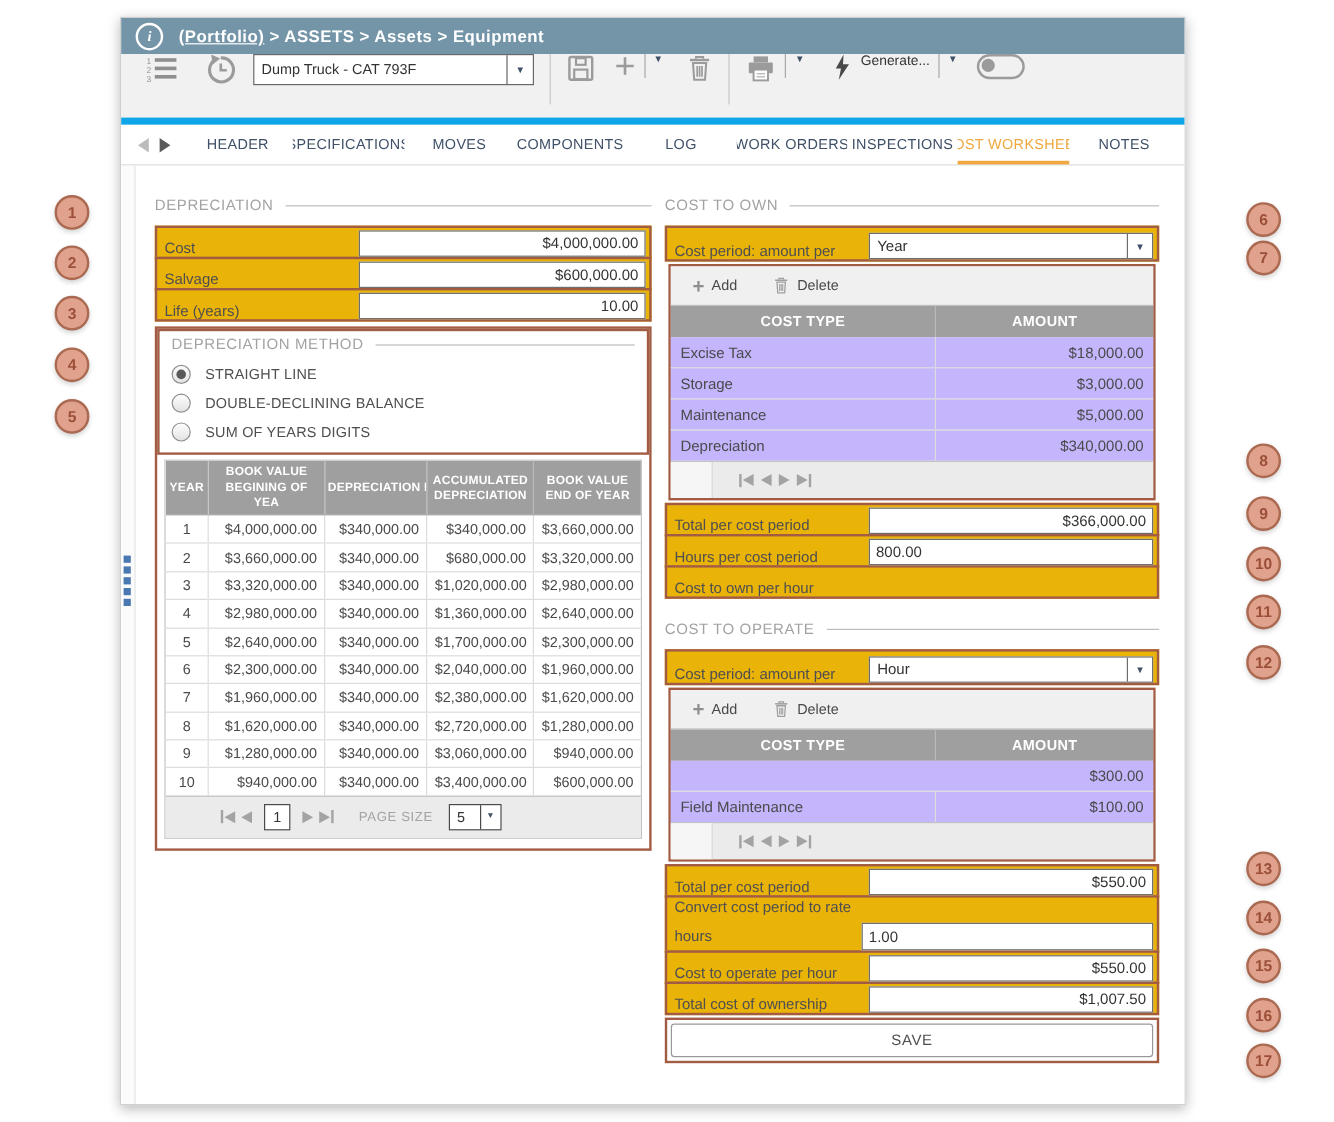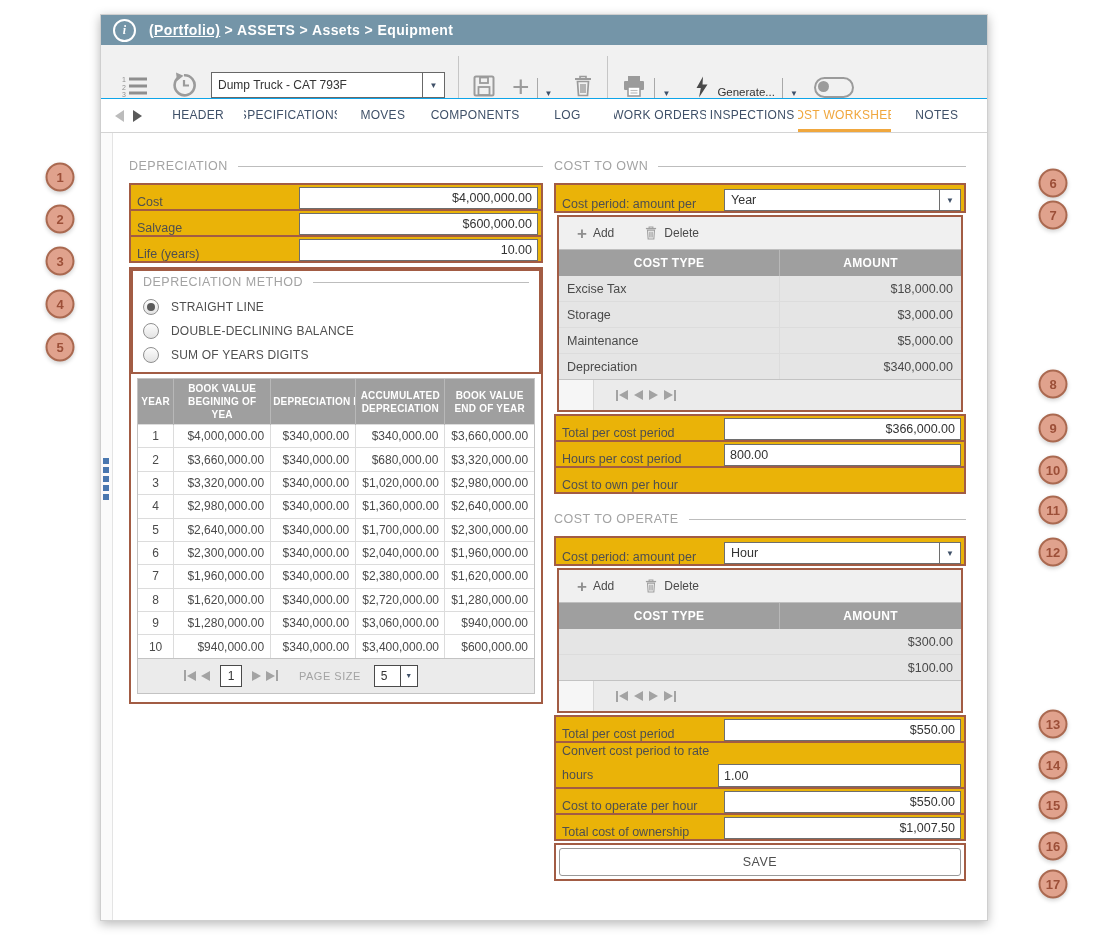--- a/index.html
+++ b/index.html
@@ -12,22 +12,22 @@
           display:flex;flex-direction:column;box-sizing:border-box}
   .titlebar{height:30px;flex:0 0 auto;background:#7495a8;display:flex;align-items:center;
             gap:13px;padding:0 12px;color:#fff}
   .info-circle{width:19px;height:19px;border:2px solid #fff;border-radius:50%;flex:0 0 auto;
                display:flex;align-items:center;justify-content:center;font-size:12px;font-weight:bold;
                font-family:"Liberation Serif",serif;font-style:italic}
   .crumb{font-size:14px;font-weight:bold;letter-spacing:.4px;white-space:pre}
   .crumb .link{text-decoration:underline;cursor:pointer}
 
   
-  .toolbar{height:53px;flex:0 0 auto;background:#f1f1f1;border-bottom:1px solid #0ea5e9;
-           display:flex;align-items:flex-end;padding:0 12px}
+  .toolbar{height:53px;flex:0 0 auto;background:#f1f1f1;border-bottom:6px solid #0ea5e9;
+           display:flex;align-items:flex-start;padding:0 12px}
   .tb-sep{width:1px;height:42px;background:#c6c6c6;margin:0 13px;flex:0 0 auto}
   .mini-sep{width:1px;height:20px;background:#a9a9a9;margin:0 7px;flex:0 0 auto}
   .dd-arrow{font-size:8px;color:#3f5068;cursor:pointer}
   .tb-icon{display:flex;align-items:center;justify-content:center;cursor:pointer;flex:0 0 auto}
   .plus-big{font-size:30px;font-weight:300;color:#9b9b9b;line-height:22px;margin-left:16px}
   .combo{width:234px;height:26px;background:#fff;border:1px solid #686868;display:flex;
          align-items:center;margin-left:14px;box-sizing:border-box}
   .combo .val{flex:1;font-size:12px;color:#333;padding:0 6px;white-space:nowrap;overflow:hidden}
   .combo .btn{width:21px;align-self:stretch;border-left:1px solid #686868;display:flex;
               align-items:center;justify-content:center;cursor:pointer}
@@ -121,21 +121,21 @@
   .grid-box{margin:2px 3px 0}
   .grid-toolbar{height:32px;background:#f0f0f0;border-bottom:1px solid #bfbfbf;display:flex;
                 align-items:center;gap:30px;padding-left:18px}
   .gbtn{display:flex;align-items:center;gap:6px;font-size:12px;color:#4a4a4a;cursor:pointer}
   .plus-glyph{font-size:17px;color:#8f8f8f;font-weight:bold;line-height:1}
   .grid-head{display:flex;background:#9f9f9f;height:26px}
   .gh-cell{display:flex;align-items:center;justify-content:center;color:#fff;font-size:12px;
            font-weight:bold;letter-spacing:.3px}
   .gh-cell.first{width:55%;border-right:1px solid #b8b8b8;box-sizing:border-box}
   .gh-cell.last{flex:1}
-  .grid-row{display:flex;height:25px;background:#e5e5e5;cursor:pointer}
+  .grid-row{display:flex;height:25px;background:#c4b5fd;cursor:pointer}
   .grid-row + .grid-row{border-top:1px solid #dcdcdc}
   .gr-type{width:55%;display:flex;align-items:center;padding-left:8px;font-size:12.5px;color:#4a4a4a;
            border-right:1px solid #dcdcdc;box-sizing:border-box}
   .gr-amt{flex:1;display:flex;align-items:center;justify-content:flex-end;padding-right:8px;
           font-size:12.5px;color:#4a4a4a}
   .grid-pager{height:30px;background:#ebebeb;border-top:1px solid #c3c3c3;display:flex;align-items:center}
   .gp-cell{width:34px;align-self:stretch;background:#f6f6f6;border-right:1px solid #d6d6d6}
   .gp-icons{display:flex;gap:6px;margin-left:22px;align-items:center}
   .rows-block{margin-top:2px}
   .mt16{margin-top:16px}
@@ -544,20 +544,21 @@
             </div>
           </div>
           <div class="grid-head">
             <div class="gh-cell first">COST TYPE</div>
             <div class="gh-cell last">AMOUNT</div>
           </div>
           <div class="grid-row">
             <span class="gr-amt">$300.00</span>
           </div>
           <div class="grid-row">
+            <span class="gr-type">Field Maintenance</span>
             <span class="gr-amt">$100.00</span>
           </div>
           <div class="grid-pager">
             <span class="gp-cell"></span>
             <span class="gp-icons">
               <span class="pgi">
                 <span class="pgbar"></span>
                 <span class="ptri l"></span>
               </span>
               <span class="pgi">

